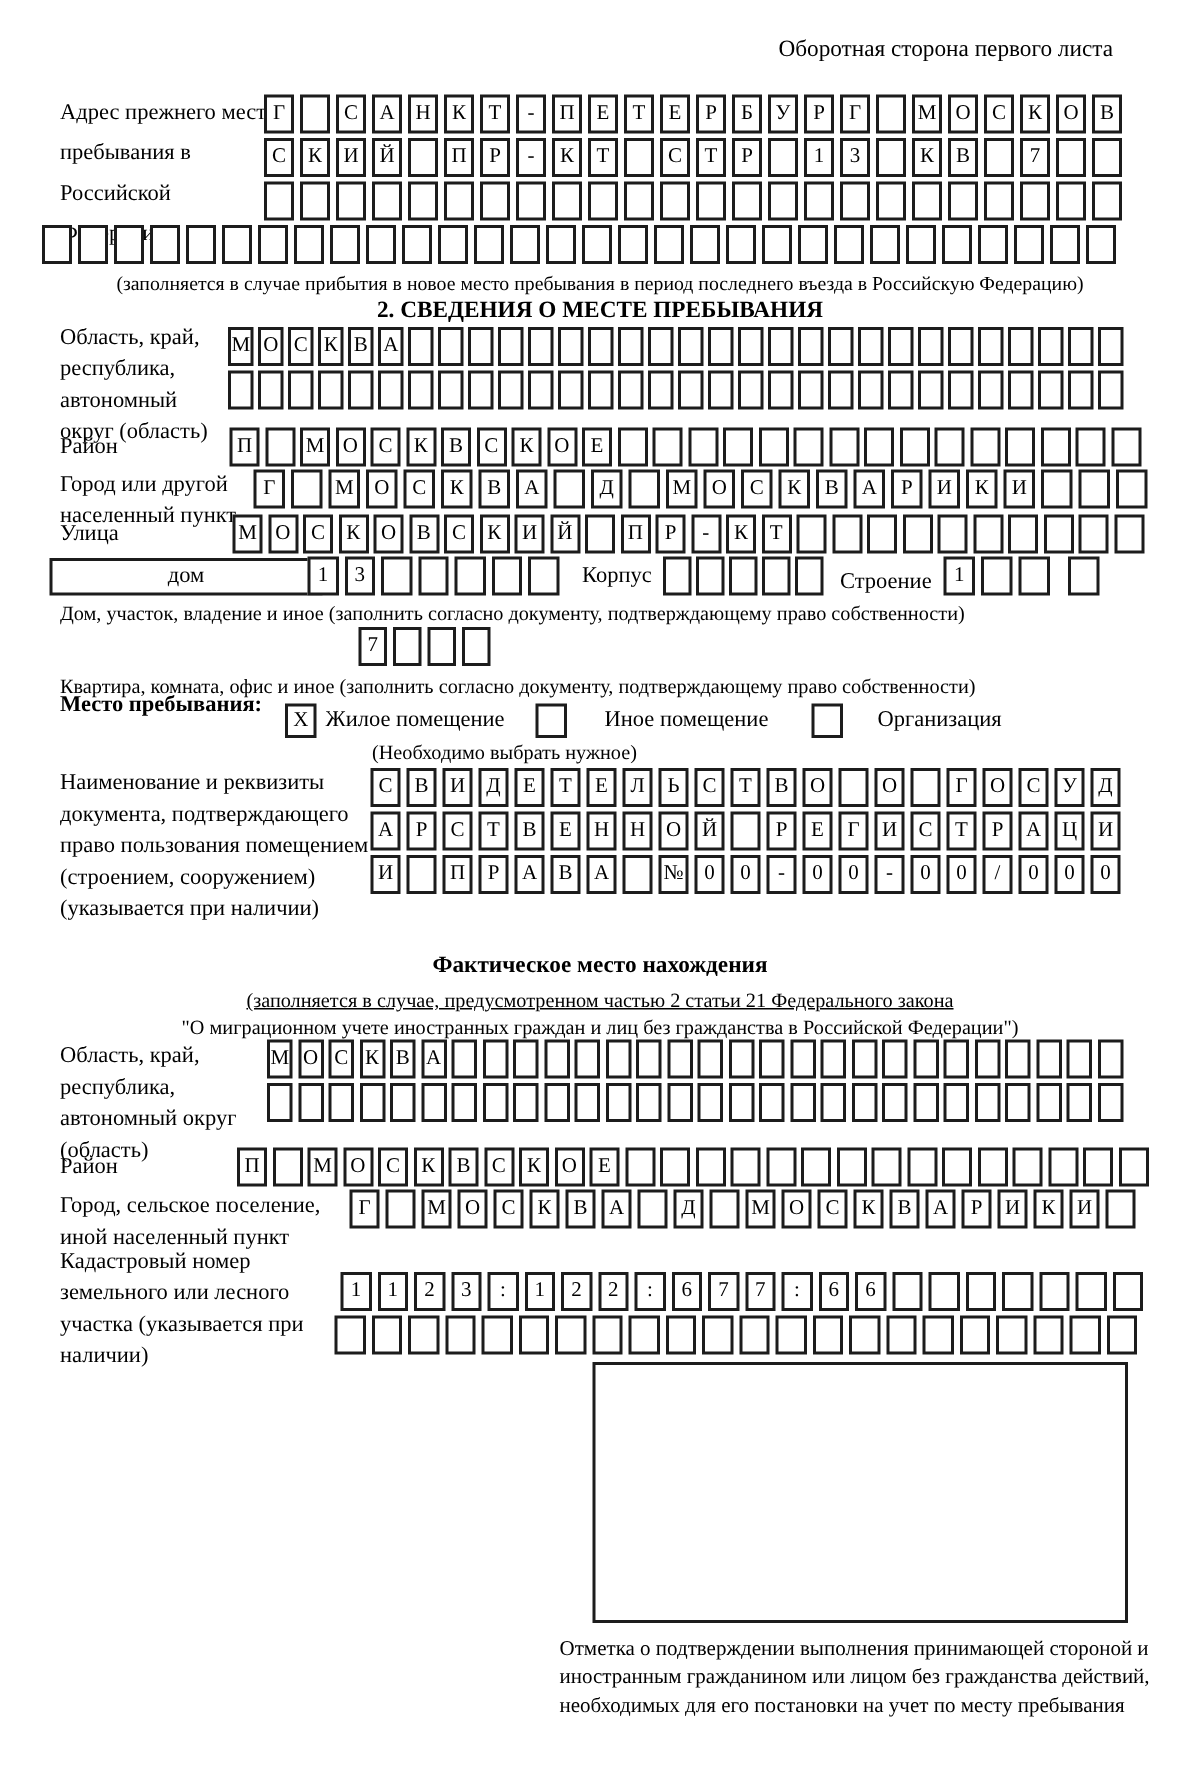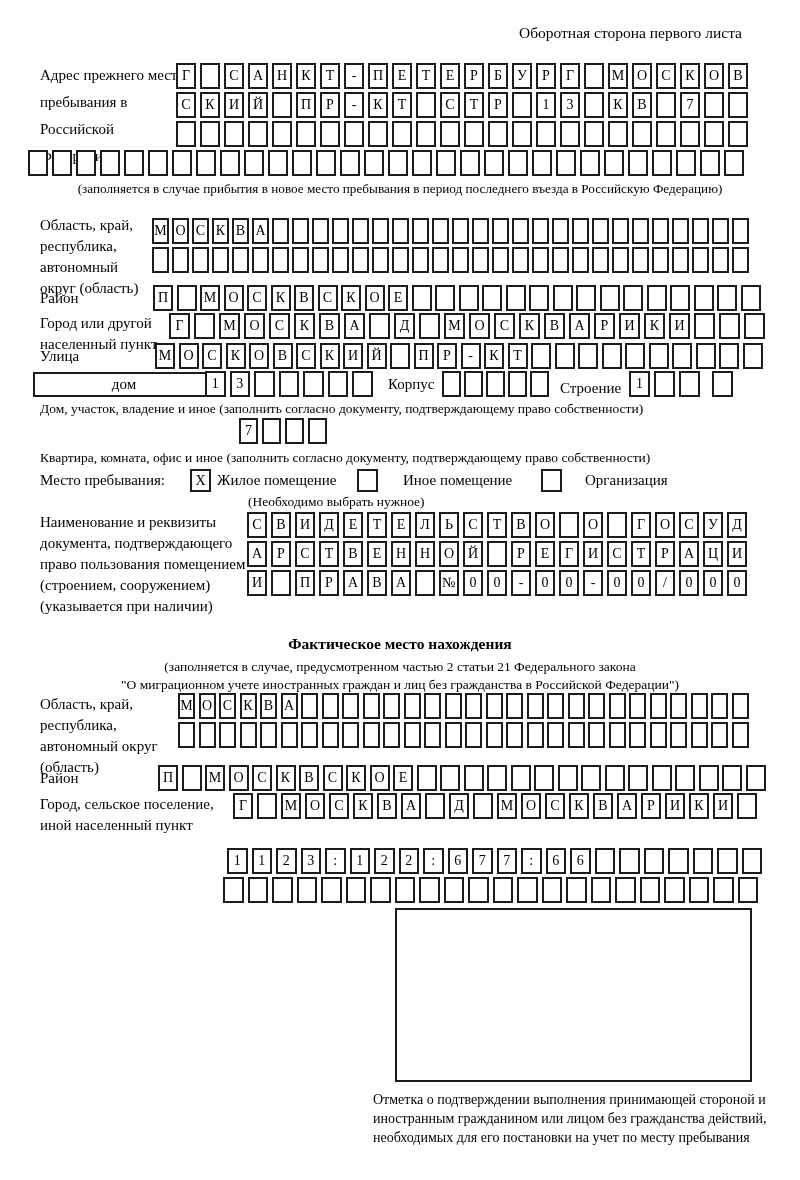--- a/index.html
+++ b/index.html
@@ -136,20 +136,21 @@
       <span class="cell"></span>
       <span class="cell"></span>
       <span class="cell"></span>
       <span class="cell"></span>
       <span class="cell"></span>
       <span class="cell"></span>
       <span class="cell"></span>
     </div>
   <div class="caption centered" style="top:181px;">(заполняется в случае прибытия в новое место пребывания в период последнего въезда в Российскую Федерацию)</div>
 
+  <div class="title" style="top:198px;">2. СВЕДЕНИЯ О МЕСТЕ ПРЕБЫВАНИЯ</div>
 
   <div class="label" style="left:40px;top:215px;width:112px;">Область, край, республика, автономный округ (область)</div>
   <div class="cellrow" style="left:152px;top:218px;--cw:17px;--g:3px;">
       <span class="cell">М</span>
       <span class="cell">О</span>
       <span class="cell">С</span>
       <span class="cell">К</span>
       <span class="cell">В</span>
       <span class="cell">А</span>
       <span class="cell"></span>
@@ -328,21 +329,21 @@
   <div class="caption" style="left:40px;top:401px;font-size:13.5px;">Дом, участок, владение и иное (заполнить согласно документу, подтверждающему право собственности)</div>
 
   <div class="cellrow" style="left:239px;top:418px;--cw:19px;--g:4px;">
       <span class="cell">7</span>
       <span class="cell"></span>
       <span class="cell"></span>
       <span class="cell"></span>
     </div>
   <div class="caption" style="left:40px;top:450px;font-size:13.5px;">Квартира, комната, офис и иное (заполнить согласно документу, подтверждающему право собственности)</div>
 
-  <div class="label" style="left:40px;top:470px;">Место пребывания:</div>
+  <div class="label" style="left:40px;top:460px;font-weight:bold;">Место пребывания:</div>
   <div class="checkbox" style="left:190px;top:469px;">X</div>
   <div class="label" style="left:217px;top:470px;">Жилое помещение</div>
   <div class="checkbox" style="left:357px;top:469px;"></div>
   <div class="label" style="left:403px;top:470px;">Иное помещение</div>
   <div class="checkbox" style="left:541px;top:469px;"></div>
   <div class="label" style="left:585px;top:470px;">Организация</div>
   <div class="hint" style="left:248px;top:494px;">(Необходимо выбрать нужное)</div>
 
   <div class="label" style="left:40px;top:512px;width:210px;">Наименование и реквизиты документа, подтверждающего право пользования помещением (строением, сооружением) (указывается при наличии)</div>
   <div class="cellrow" style="left:247px;top:512px;--cw:20px;--g:4px;">
@@ -409,21 +410,21 @@
       <span class="cell">-</span>
       <span class="cell">0</span>
       <span class="cell">0</span>
       <span class="cell">/</span>
       <span class="cell">0</span>
       <span class="cell">0</span>
       <span class="cell">0</span>
     </div>
 
   <div class="title" style="top:635px;">Фактическое место нахождения</div>
-  <div class="note" style="top:658px;">(заполняется в случае, предусмотренном частью 2 статьи 21 Федерального закона</div>
+  <div class="note" style="top:658px;text-decoration:underline;">(заполняется в случае, предусмотренном частью 2 статьи 21 Федерального закона</div>
   <div class="note" style="top:676px;">"О миграционном учете иностранных граждан и лиц без гражданства в Российской Федерации")</div>
 
   <div class="label" style="left:40px;top:694px;width:130px;">Область, край, республика, автономный округ (область)</div>
   <div class="cellrow" style="left:178px;top:693px;--cw:17px;--g:3.5px;">
       <span class="cell">М</span>
       <span class="cell">О</span>
       <span class="cell">С</span>
       <span class="cell">К</span>
       <span class="cell">В</span>
       <span class="cell">А</span>
@@ -530,20 +531,21 @@
       <span class="cell">К</span>
       <span class="cell">В</span>
       <span class="cell">А</span>
       <span class="cell">Р</span>
       <span class="cell">И</span>
       <span class="cell">К</span>
       <span class="cell">И</span>
       <span class="cell"></span>
     </div>
 
+  <div class="label" style="left:40px;top:831px;width:170px;">Кадастровый номер земельного или лесного участка (указывается при наличии)</div>
   <div class="cellrow" style="left:227px;top:848px;--cw:20.5px;--g:4px;">
       <span class="cell">1</span>
       <span class="cell">1</span>
       <span class="cell">2</span>
       <span class="cell">3</span>
       <span class="cell">:</span>
       <span class="cell">1</span>
       <span class="cell">2</span>
       <span class="cell">2</span>
       <span class="cell">:</span>

